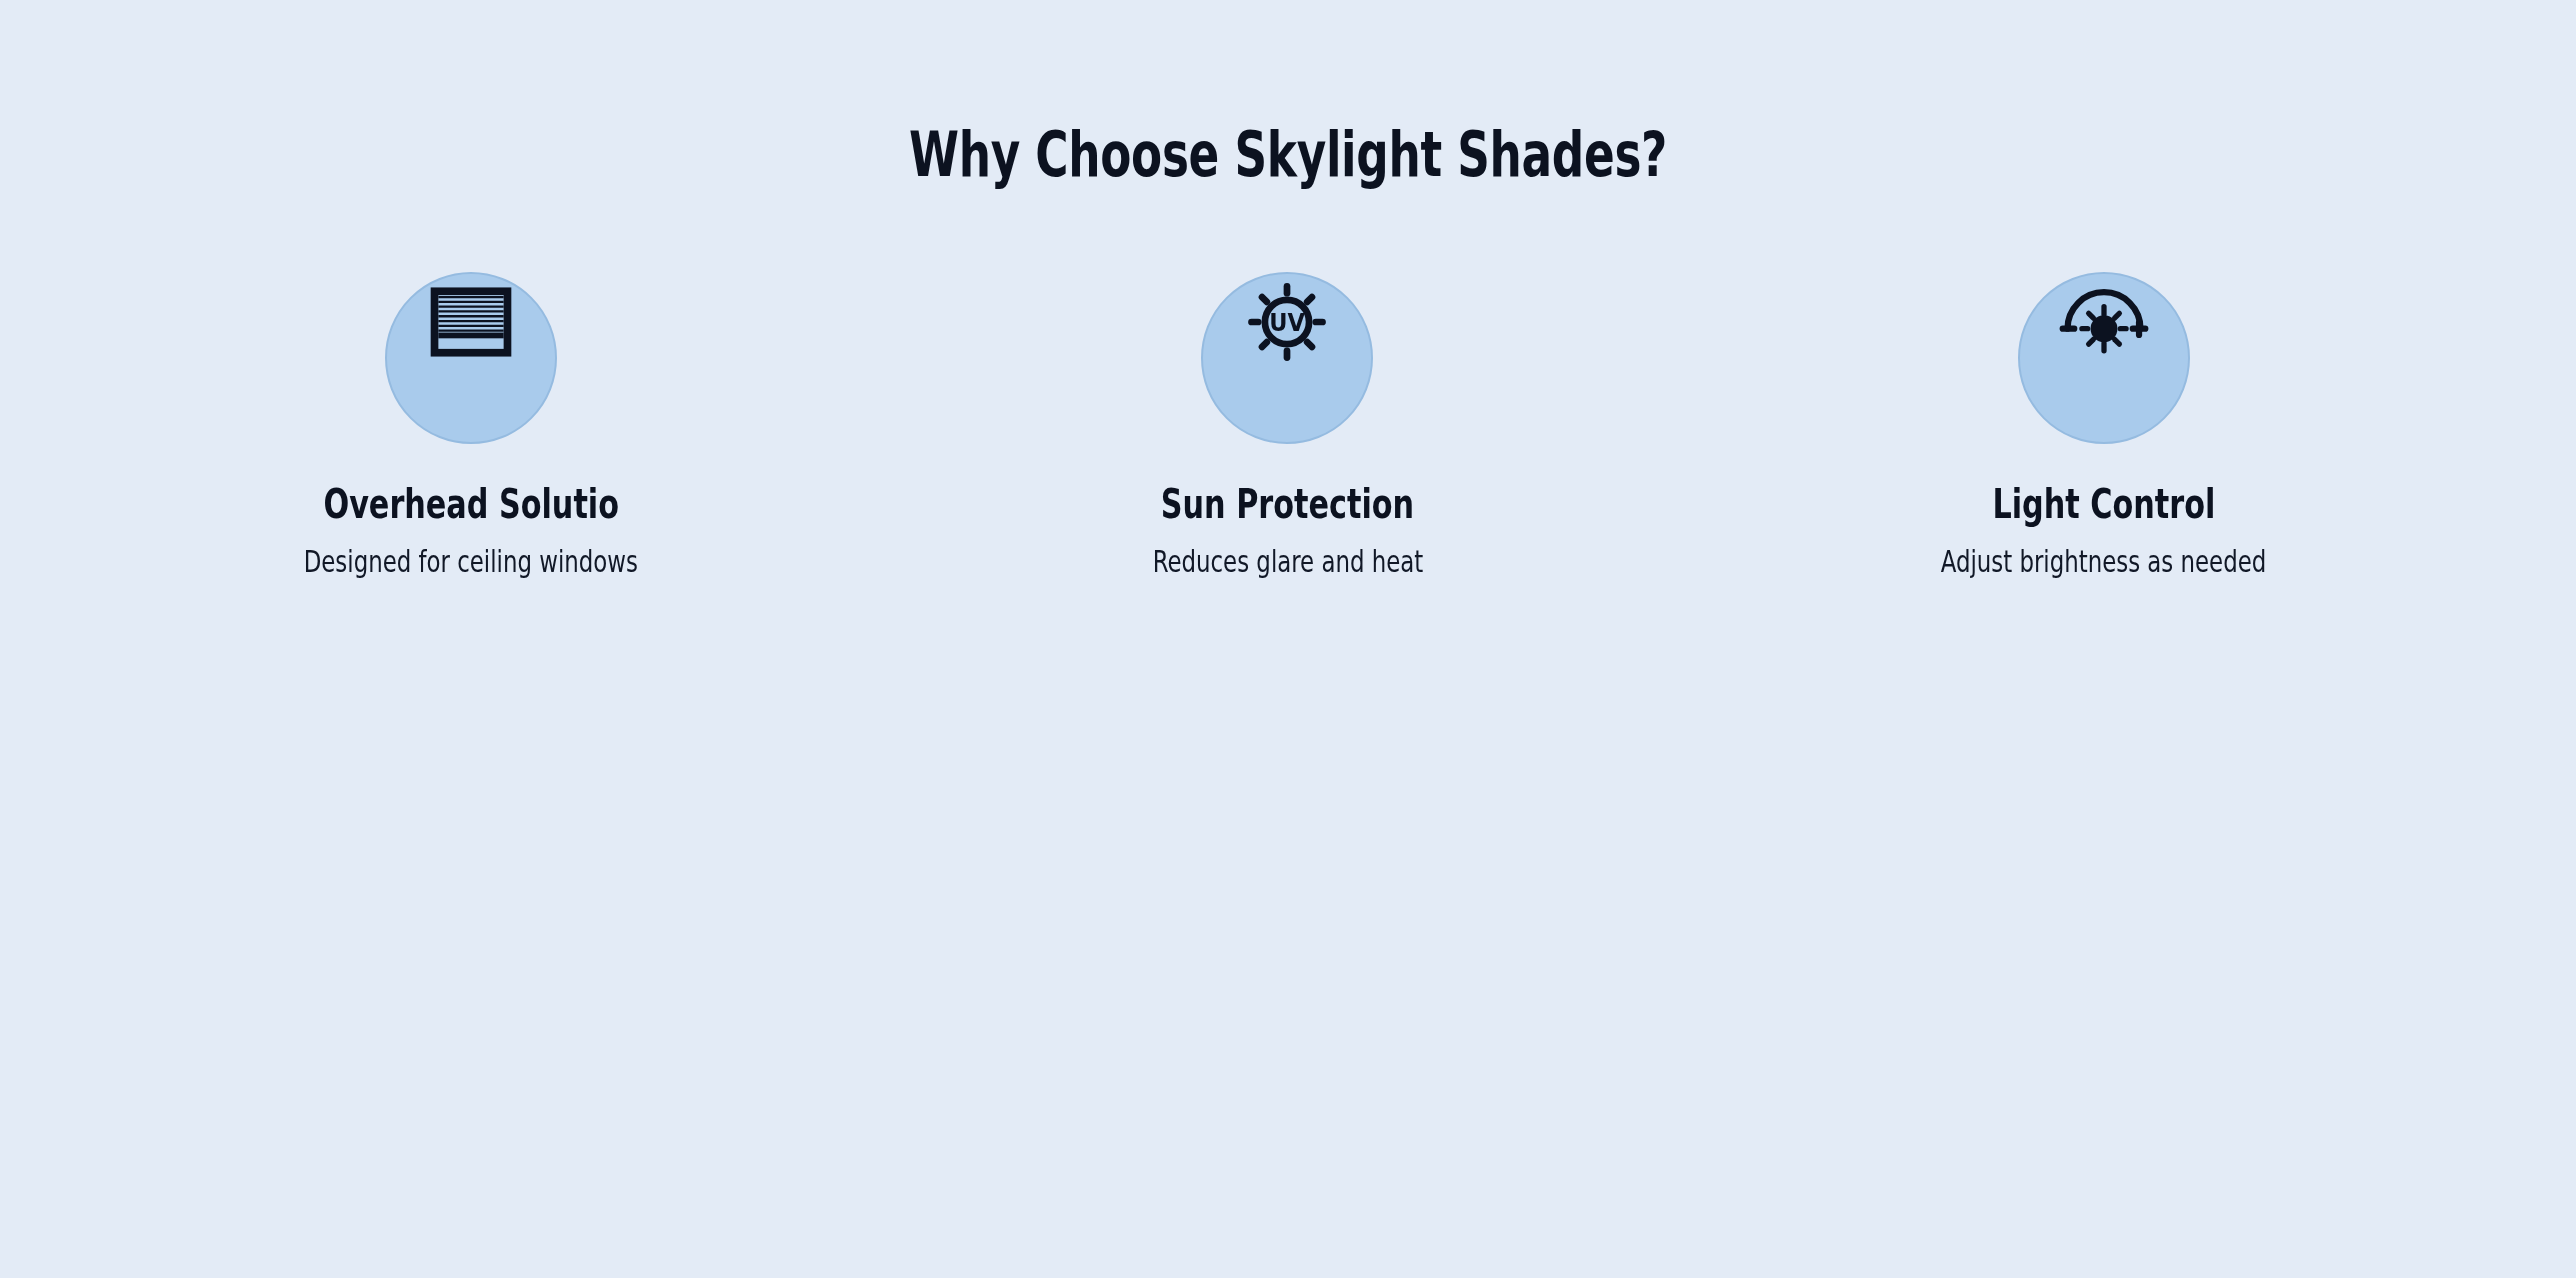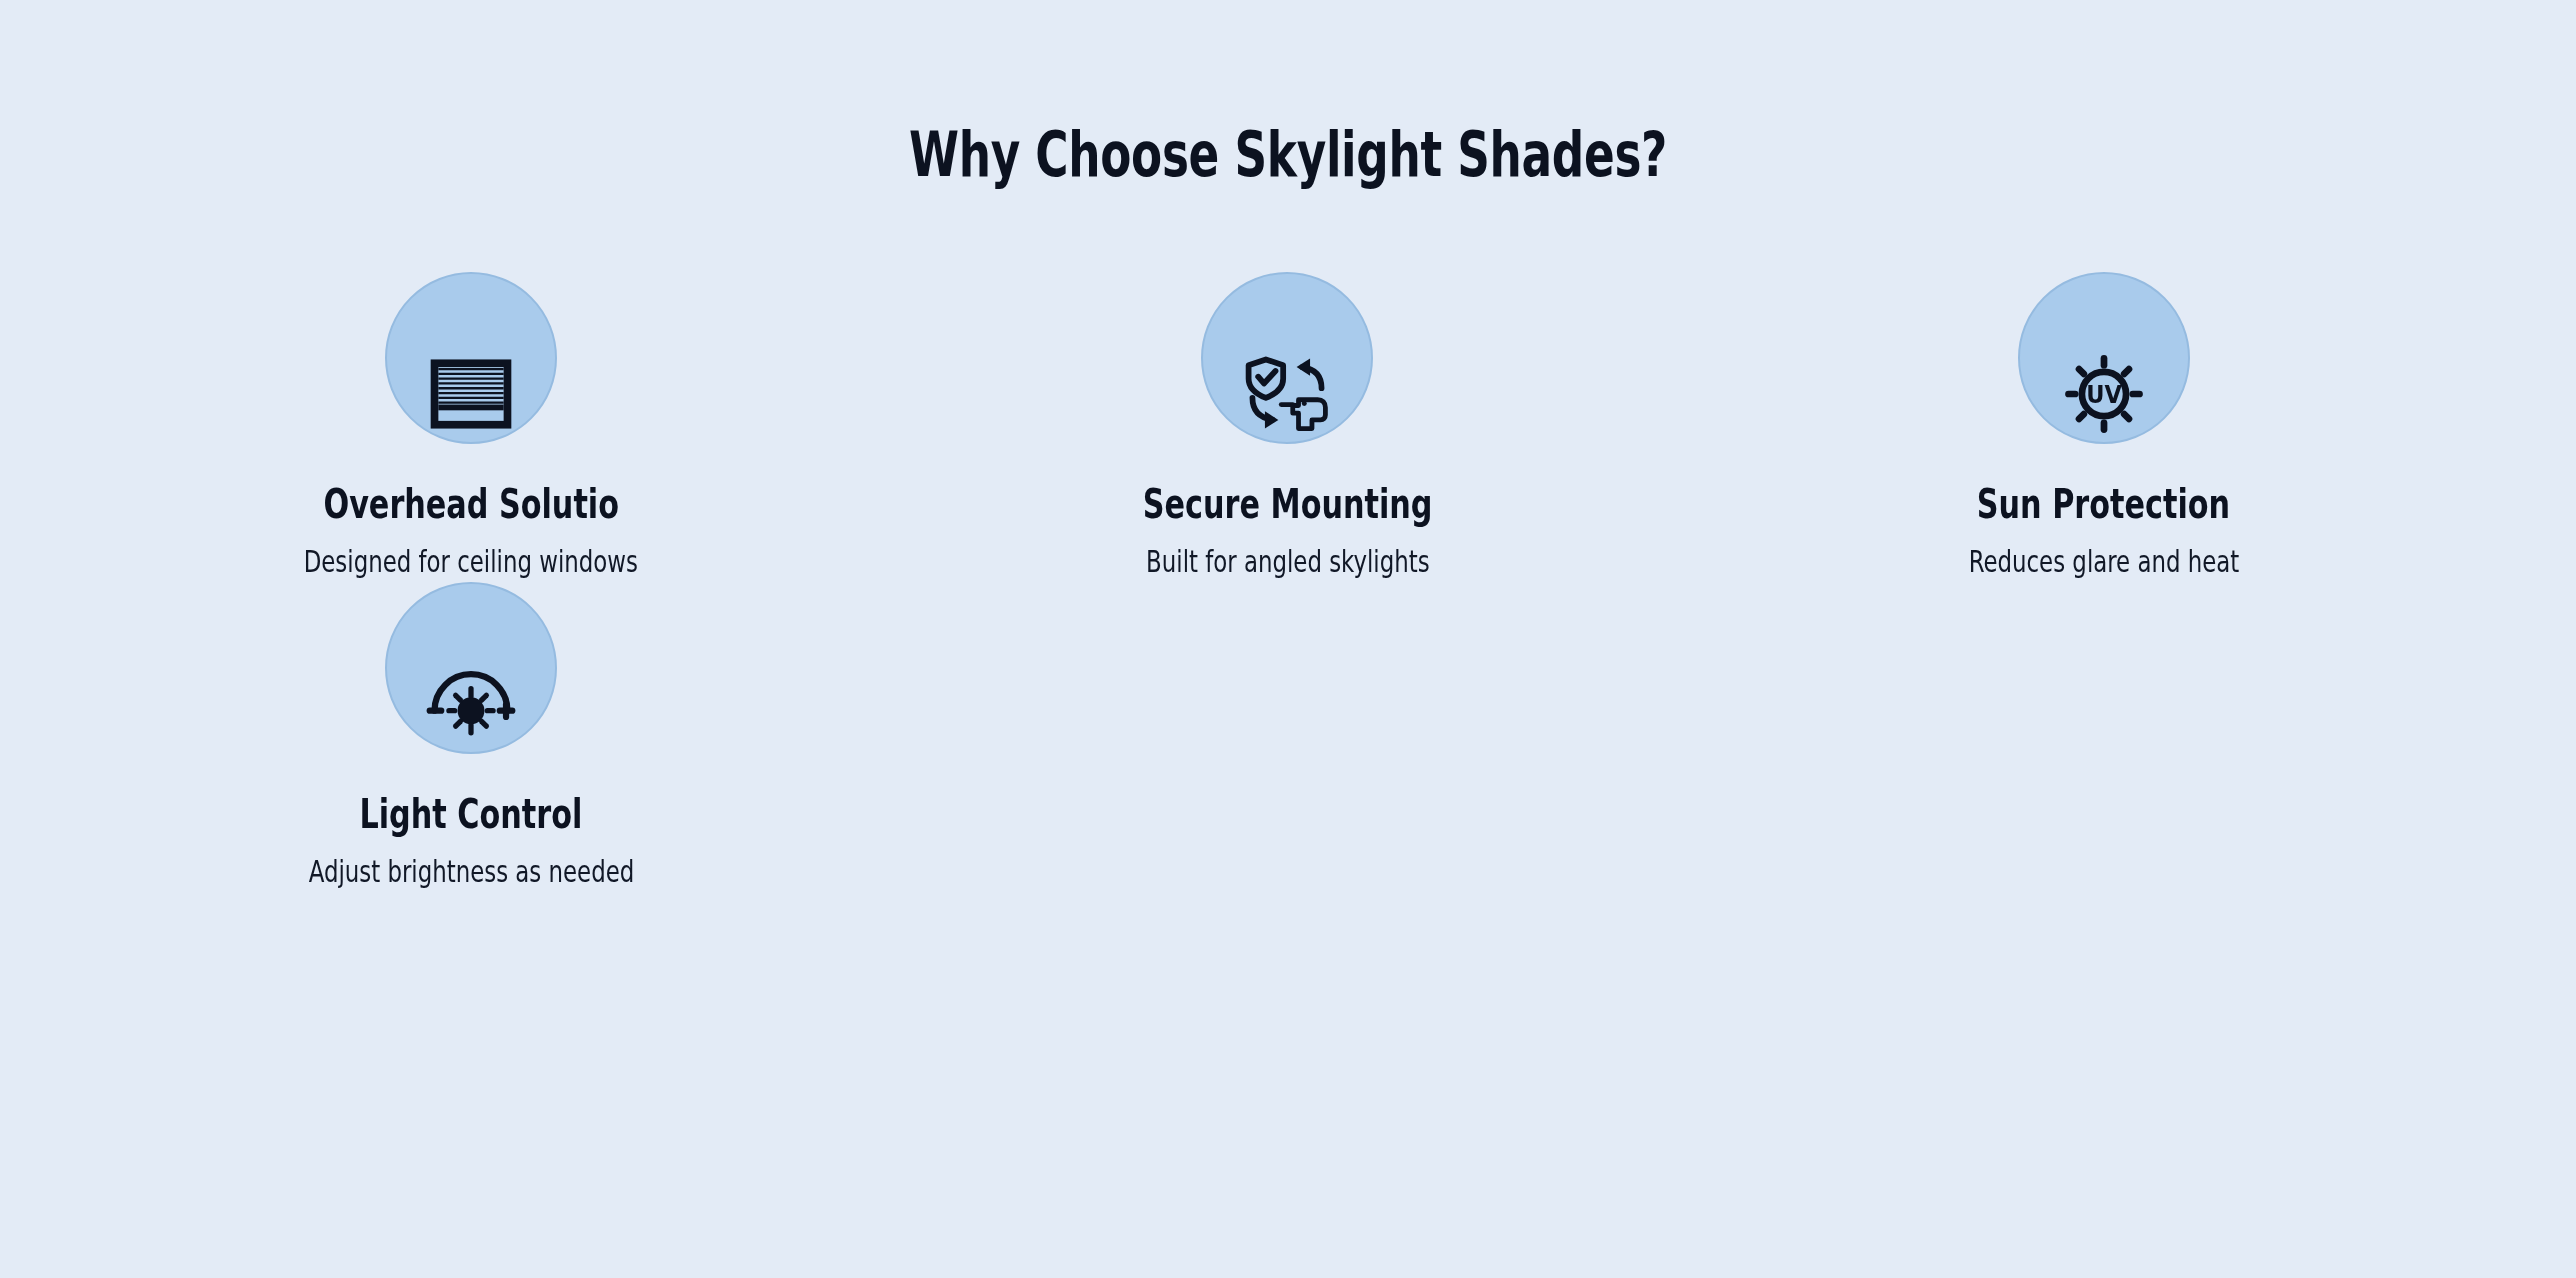--- a/index.html
+++ b/index.html
@@ -63,21 +63,21 @@
   }
 
   .icon-circle {
     width: 172px;
     height: 172px;
     border-radius: 50%;
     background: #a9cbec;
     border: 2.2px solid #95bbe0;
     box-sizing: border-box;
     display: flex;
-    align-items: flex-end;
+    align-items: flex-start;
     justify-content: center;
     flex: none;
   }
 
   .icon-circle svg {
     width: 96px;
     height: 96px;
     display: block;
   }
 
@@ -136,43 +136,20 @@
             <line x1="16" y1="59" x2="84" y2="59" stroke="#0c1220" stroke-width="2.4"></line>
             <rect x="16" y="61" width="68" height="6" fill="#0c1220"></rect>
           </svg>
         </span>
       </div>
       <div class="feature-title">Overhead Solutio</div>
       <div class="feature-desc">Designed for ceiling windows</div>
     </div>
 
 
-    <div class="feature-card">
-      <div class="icon-circle">
-        <span>
-          <svg viewBox="0 0 100 100" xmlns="http://www.w3.org/2000/svg">
-
-            <path d="M28 14 L46 20 L46 34 C46 44 38 50 28 54 C18 50 10 44 10 34 L10 20 Z" fill="none" stroke="#0c1220" stroke-width="6" stroke-linejoin="round"></path>
-            <path d="M20 32 L26 39 L38 26" fill="none" stroke="#0c1220" stroke-width="6" stroke-linecap="round" stroke-linejoin="round"></path>
-
-            <path d="M66 22 C80 24 86 32 86 44" fill="none" stroke="#0c1220" stroke-width="6" stroke-linecap="round"></path>
-            <polygon points="60,22 74,13 74,31" fill="#0c1220"></polygon>
-
-            <path d="M14 54 C14 68 22 75 35 77" fill="none" stroke="#0c1220" stroke-width="6" stroke-linecap="round"></path>
-            <polygon points="41,77 27,68 27,86" fill="#0c1220"></polygon>
-
-            <path d="M62 56 L82 56 C87 56 90 59 90 64 L90 72 C90 75 88 77 85 77 L76 77 L76 86 L62 86 L62 70 L56 70 L56 62 L62 62 Z" fill="none" stroke="#0c1220" stroke-width="5" stroke-linejoin="round"></path>
-            <line x1="56" y1="61" x2="44" y2="61" stroke="#0c1220" stroke-width="5" stroke-linecap="round"></line>
-            <circle cx="68" cy="60" r="2.6" fill="#0c1220"></circle>
-          </svg>
-        </span>
-      </div>
-      <div class="feature-title">Secure Mounting</div>
-      <div class="feature-desc">Built for angled skylights</div>
-    </div>
 
     <div class="feature-card">
       <div class="icon-circle">
         <span>
           <svg viewBox="0 0 100 100" xmlns="http://www.w3.org/2000/svg">
             <circle cx="50" cy="50" r="23" fill="none" stroke="#0c1220" stroke-width="7"></circle>
             <g stroke="#0c1220" stroke-width="7" stroke-linecap="round">
               <line x1="50" y1="13" x2="50" y2="20"></line>
               <line x1="50" y1="80" x2="50" y2="87"></line>
               <line x1="13" y1="50" x2="20" y2="50"></line>

